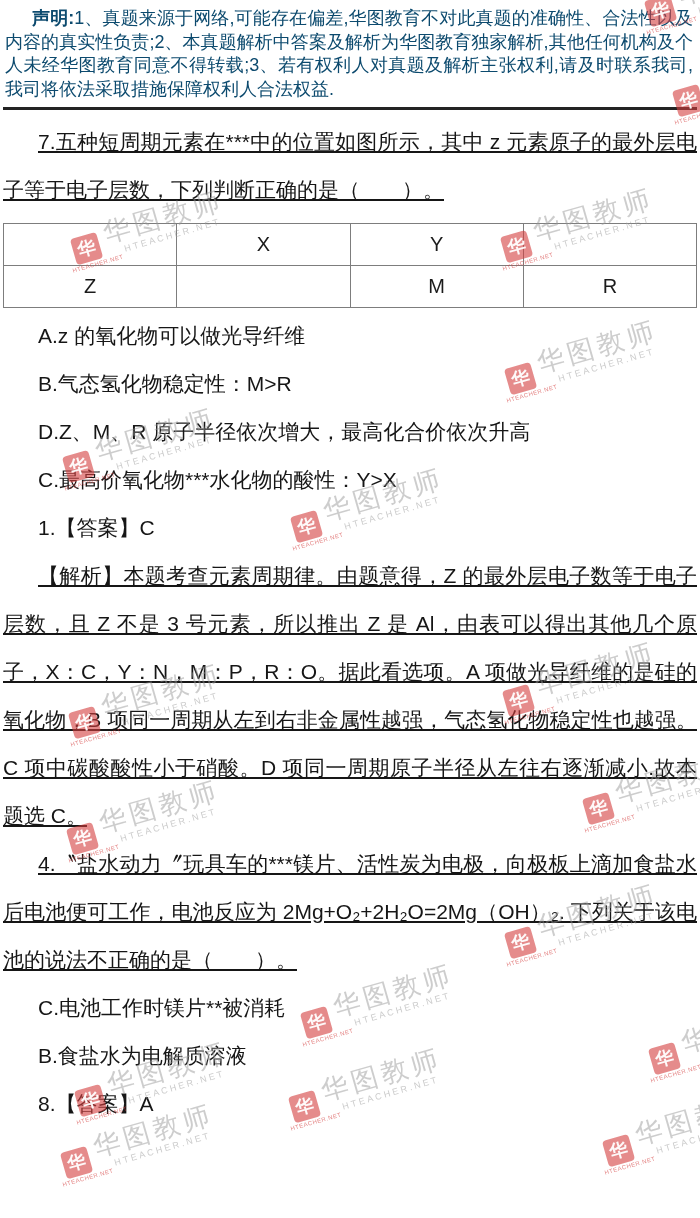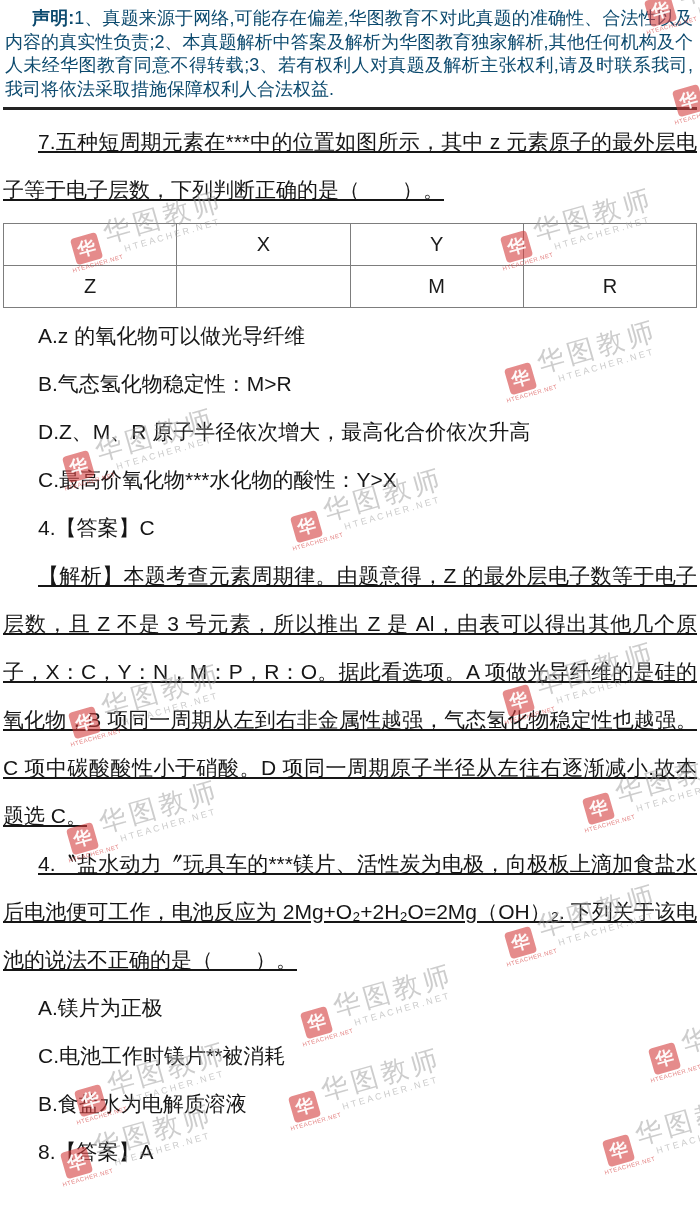--- a/index.html
+++ b/index.html
@@ -206,25 +206,24 @@
         <td>R</td>
       </tr>
     </tbody>
       </table>
 
     <p class="opt">A.z 的氧化物可以做光导纤维</p>
     <p class="opt">B.气态氢化物稳定性：M&gt;R</p>
     <p class="opt">D.Z、M、R 原子半径依次增大，最高化合价依次升高</p>
     <p class="opt">C.最高价氧化物***水化物的酸性：Y&gt;X</p>
 
-    <p class="opt">4.【答案】C</p>
+    <p class="opt">1.【答案】C</p>
     <p class="para">【解析】本题考查元素周期律。由题意得，Z 的最外层电子数等于电子层数，且 Z 不是 3 号元素，所以推出 Z 是 Al，由表可以得出其他几个原子，X：C，Y：N，M：P，R：O。据此看选项。A 项做光导纤维的是硅的氧化物，B 项同一周期从左到右非金属性越强，气态氢化物稳定性也越强。C 项中碳酸酸性小于硝酸。D 项同一周期原子半径从左往右逐渐减小.故本题选 C。</p>
 
     <p class="para">4.〝盐水动力〞玩具车的***镁片、活性炭为电极，向极板上滴加食盐水后电池便可工作，电池反应为 2Mg+O₂+2H₂O=2Mg（OH）₂. 下列关于该电池的说法不正确的是（　　）。</p>
 
-    <p class="opt">A.镁片为正极</p>
     <p class="opt">C.电池工作时镁片**被消耗</p>
     <p class="opt">B.食盐水为电解质溶液</p>
 
     <p class="opt">8.【答案】A</p>
 
   </div>
 </div>
 
 </body></html>

